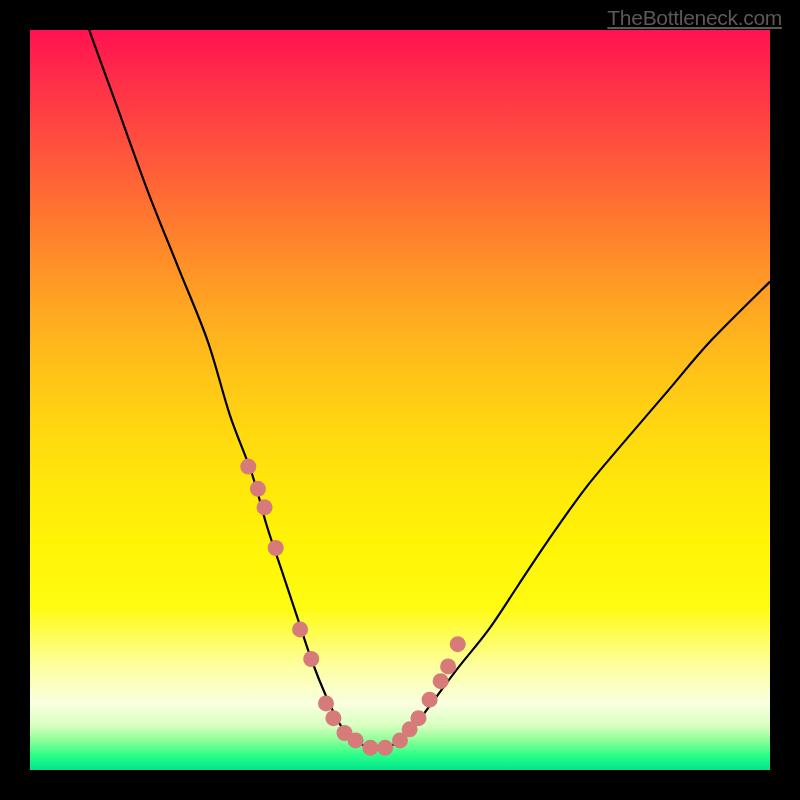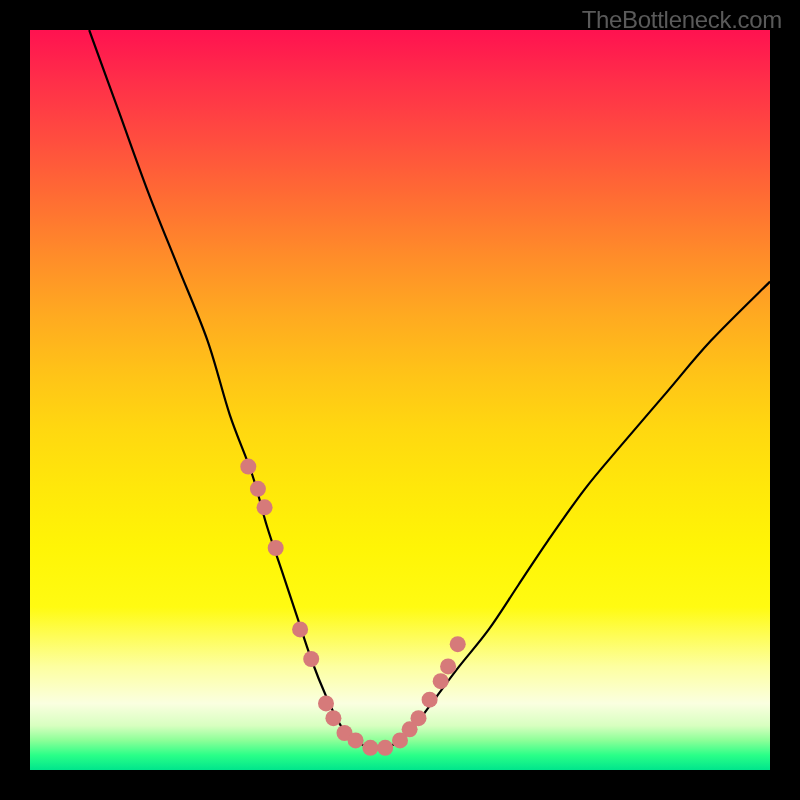--- a/index.html
+++ b/index.html
@@ -9,24 +9,25 @@
     background: #000;
     position: relative;
     font-family: Arial, sans-serif;
     overflow: hidden;
   }
   .watermark {
     position: absolute;
     top: 6px;
     right: 18px;
     color: #5a5a5a;
-    font-size: 24px;
+    font-size: 21px;
     font-weight: 500;
     z-index: 10;
     letter-spacing: -0.3px;
+    text-decoration: underline;
   }
   .plot-area {
     position: absolute;
     left: 30px;
     top: 30px;
     width: 740px;
     height: 740px;
     background: linear-gradient(to bottom,
       #ff1250 0%,
       #ff2b4a 6%,

